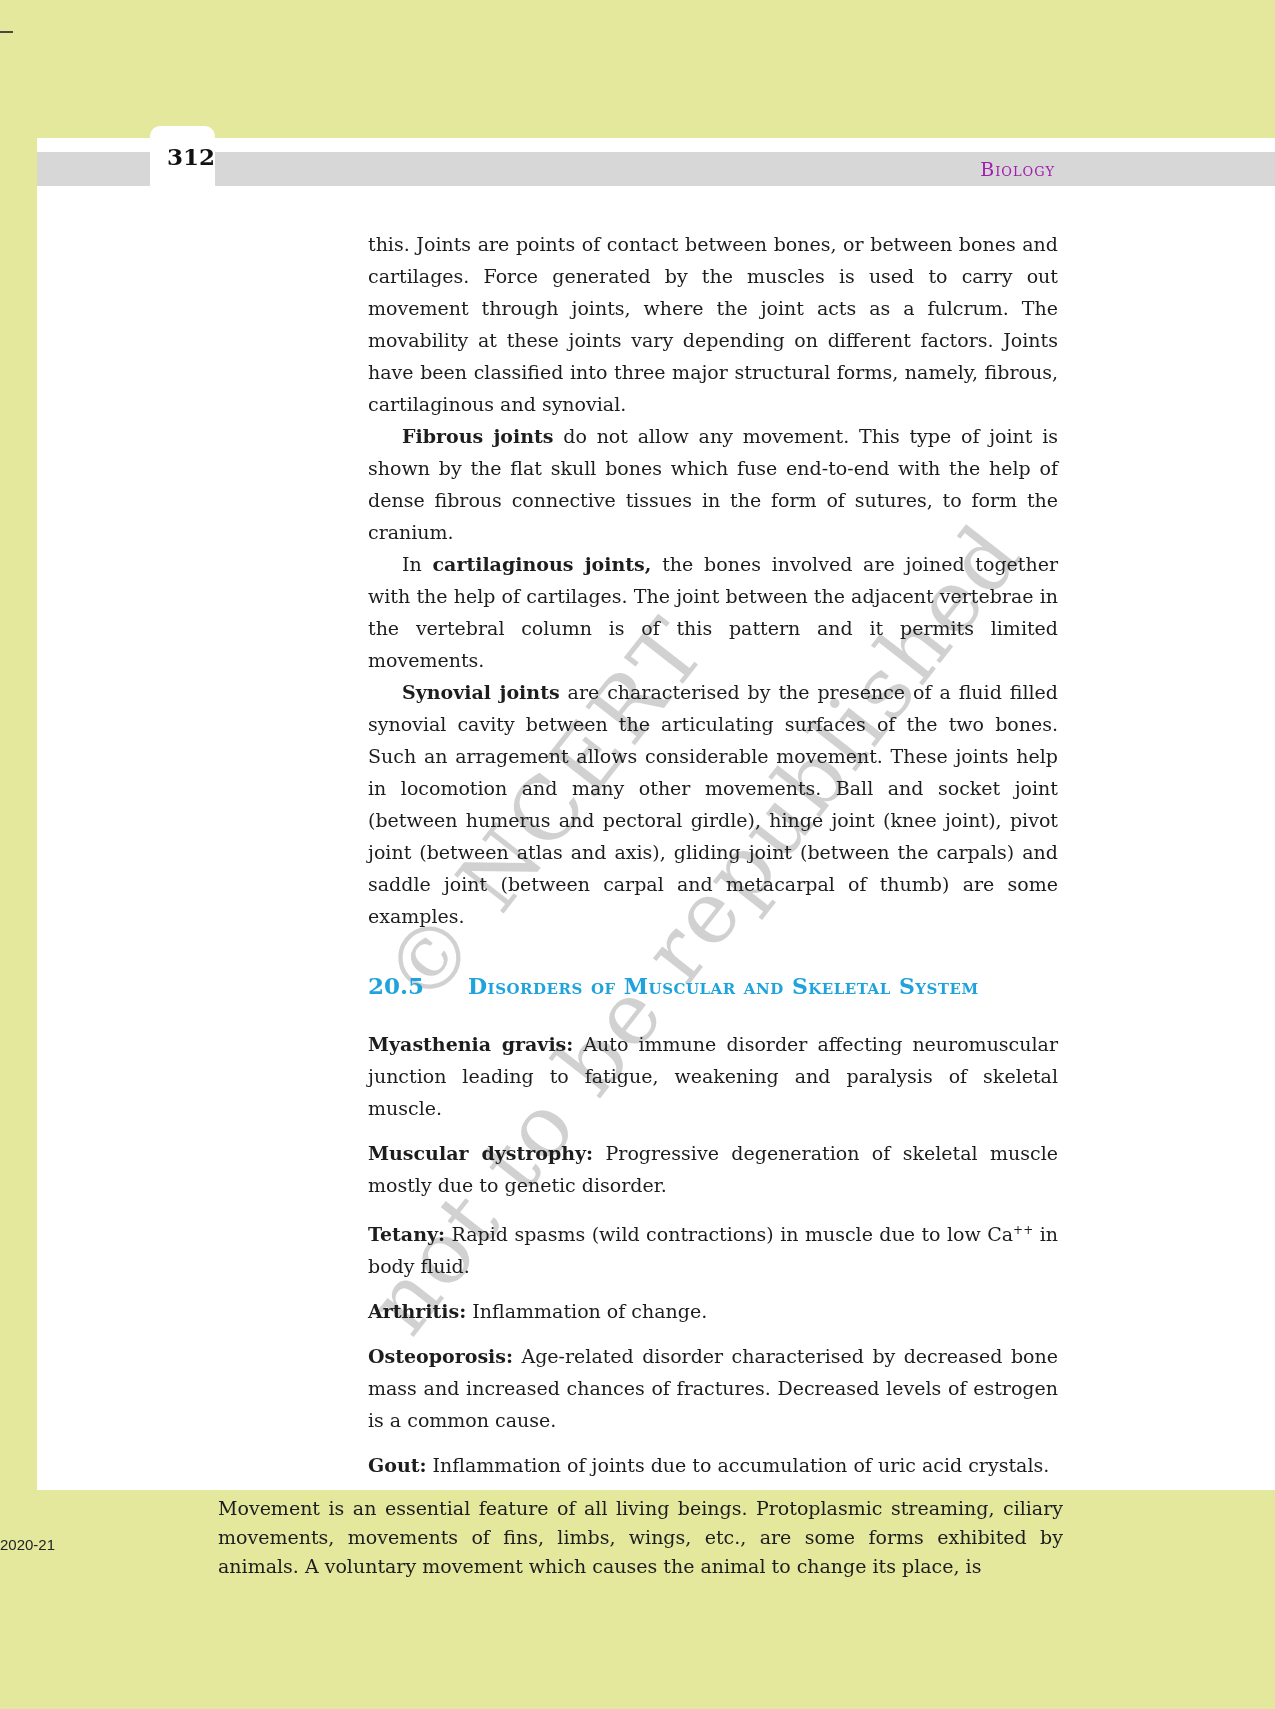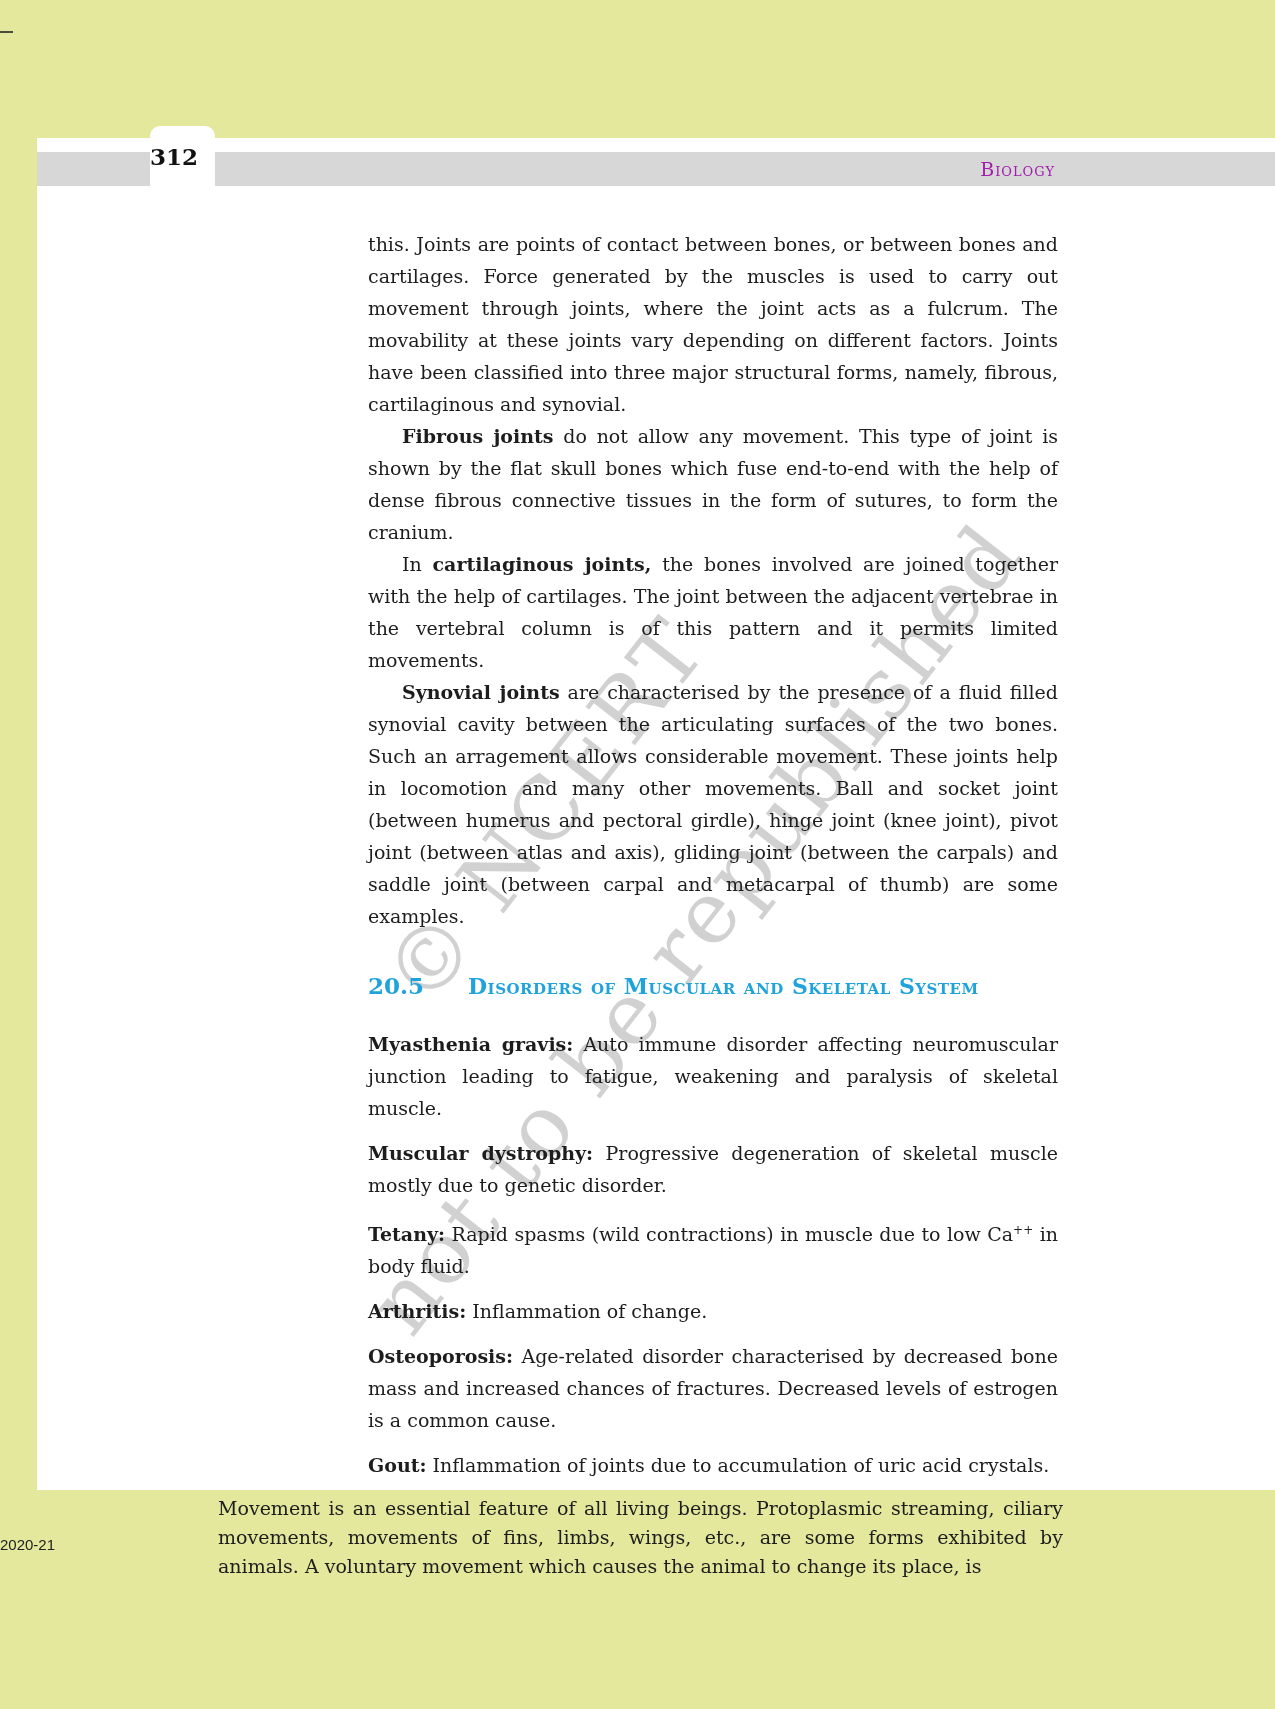--- a/index.html
+++ b/index.html
@@ -20,21 +20,21 @@
     position:absolute; left:37px; right:0; top:152px; height:34px;
     background:#d7d7d7; z-index:2;
   }
   .header-right {
     position:absolute; right:220px; top:50%; transform:translateY(-50%);
     font-variant:small-caps; font-size:19px; letter-spacing:1px; color:#a21caf;
   }
   .page-tab {
     position:absolute; left:150px; top:126px; width:65px; height:60px;
     background:#ffffff; border-radius:10px 10px 0 0; z-index:3;
-    display:flex; align-items:center; justify-content:flex-start;
+    display:flex; align-items:center; justify-content:flex-end;
     font-weight:bold; font-size:23px; color:#111;
   }
 
   .watermark {
     position:absolute; left:620px; top:870px;
     transform:translate(-50%,-50%) rotate(-52deg);
     z-index:1; text-align:center; white-space:nowrap;
     color:#c9c9c9; opacity:.85; pointer-events:none;
     letter-spacing:3px;
   }

